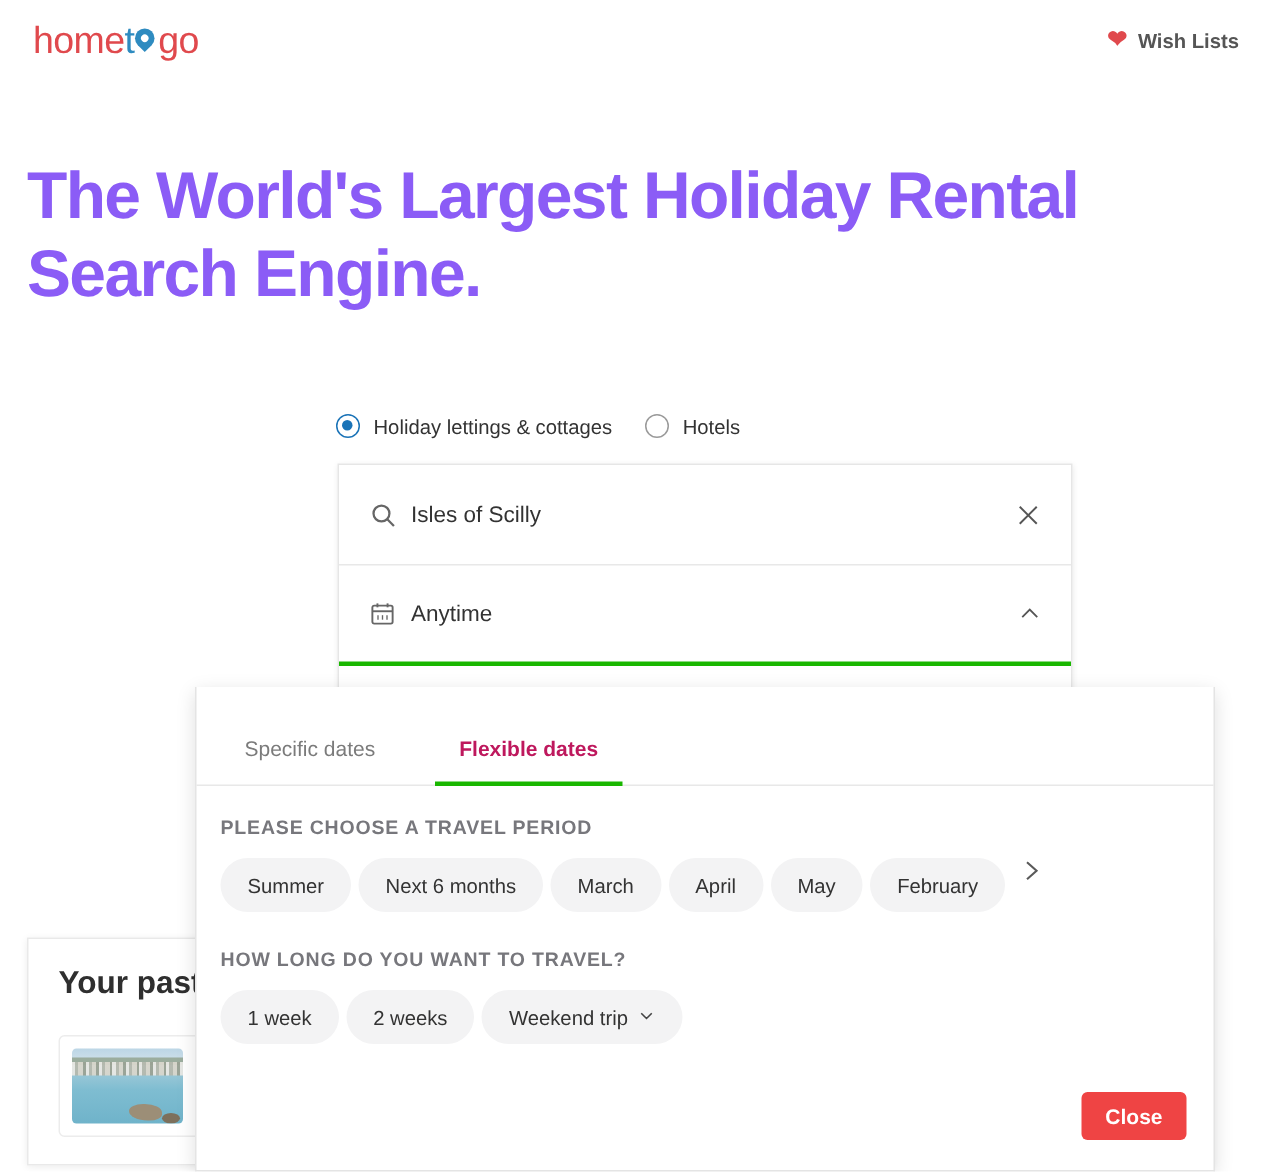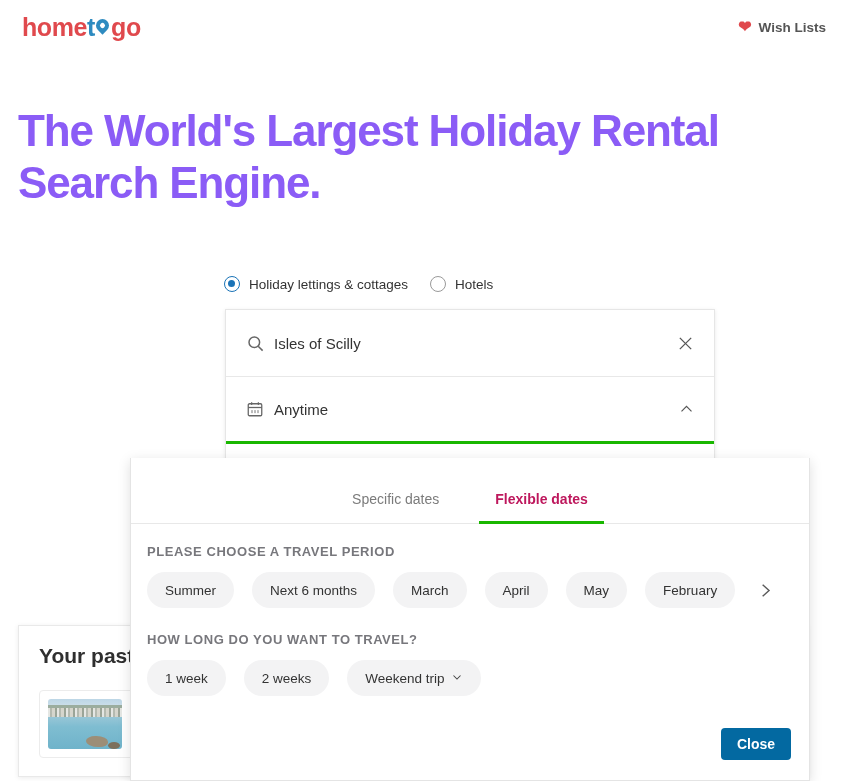--- a/index.html
+++ b/index.html
@@ -24,21 +24,21 @@
     height: 54px;
     box-sizing: border-box;
     padding: 0 22px;
     display: flex;
     align-items: center;
     justify-content: space-between;
     background: #fff;
   }
   .logo {
     font-size: 25px;
-    font-weight: bold;
+    font-weight: normal;
     letter-spacing: -0.4px;
     line-height: 1;
     display: flex;
     align-items: center;
     position: relative;
   }
   .logo .red { color: #e0494d; }
   .logo .blue { color: #2e8bc0; }
   .logo .pin-wrap {
     position: relative;
@@ -198,21 +198,20 @@
     z-index: 20;
   }
   .panel-tabs {
     display: flex;
     align-items: flex-end;
     height: 66px;
     padding: 0 16px;
     border-bottom: 1px solid #e8e8e8;
     box-sizing: border-box;
     gap: 24px;
-    justify-content: center;
   }
   .panel-tab {
     padding: 0 16px 14px 16px;
     font-size: 14px;
     color: #7b7b7b;
     cursor: pointer;
     border-bottom: 3px solid transparent;
     margin-bottom: -1px;
   }
   .panel-tab.active {
@@ -226,22 +225,22 @@
   }
   .section-label {
     font-size: 13px;
     letter-spacing: 0.55px;
     color: #77777c;
     font-weight: bold;
     margin-bottom: 13px;
   }
   .chip-row {
     display: flex;
-    align-items: center;
-    gap: 18px;
+    align-items: flex-start;
+    gap: 5px;
     margin-bottom: 24px;
   }
   .chip {
     background: #f3f3f4;
     border-radius: 18px;
     height: 36px;
     display: flex;
     align-items: center;
     gap: 6px;
     padding: 0 18px;
@@ -258,21 +257,21 @@
     padding: 0 4px;
     display: flex;
     align-items: center;
   }
   .panel-footer {
     position: absolute;
     right: 18px;
     bottom: 20px;
   }
   .close-btn {
-    background: #0369a1;
+    background: #ef4444;
     color: #ffffff;
     border: none;
     border-radius: 4px;
     height: 32px;
     padding: 0 16px;
     font-size: 14px;
     font-weight: bold;
     cursor: pointer;
     font-family: "Liberation Sans", sans-serif;
   }

